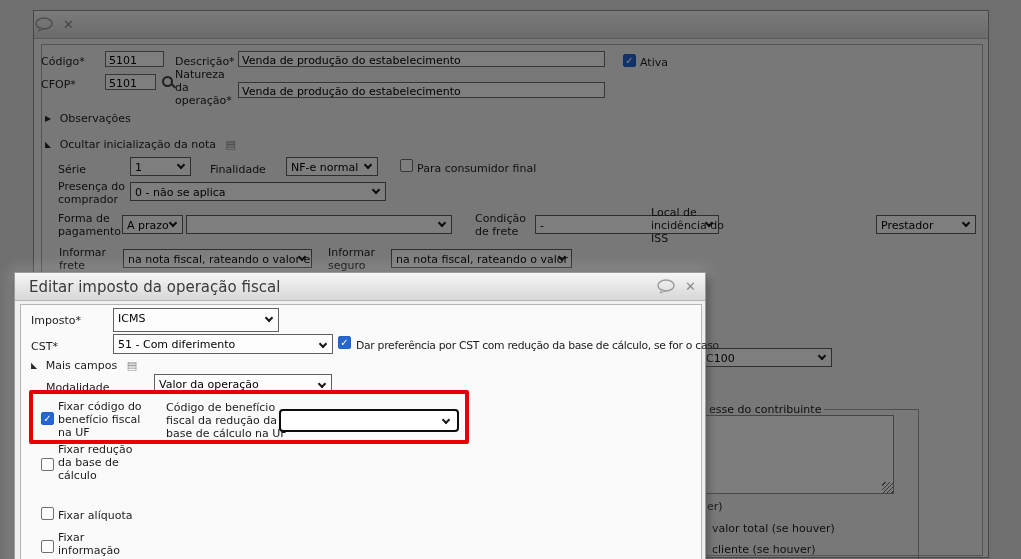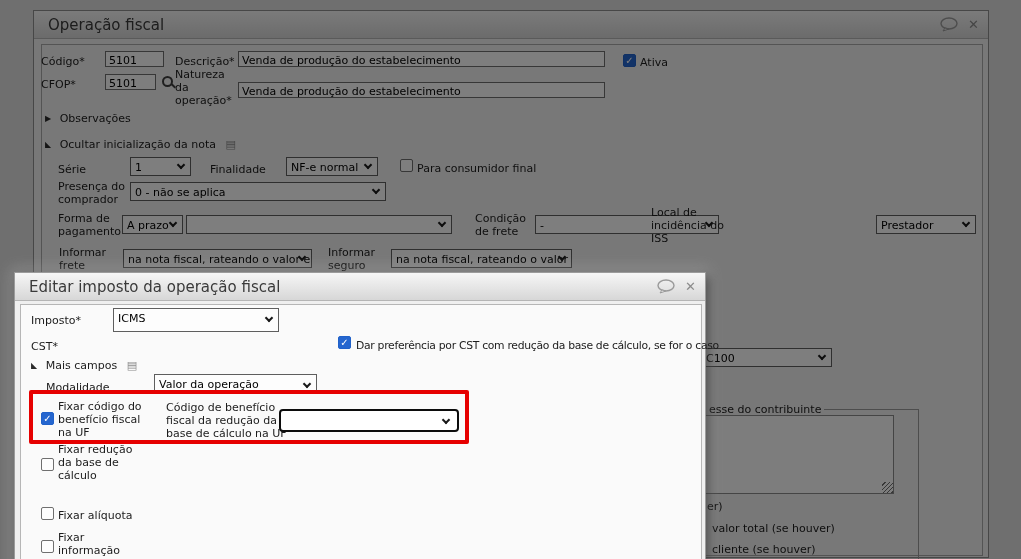--- a/index.html
+++ b/index.html
@@ -61,21 +61,20 @@
   .tight { letter-spacing:-0.3px; font-size:10.8px; }
   .nowrap { white-space:nowrap; }
 </style>
 </head>
 <body>
 
 <div class="stage">
 
   <div class="win" style="left:33px; top:10px; width:956px; height:548px;">
     <div class="tbar">
-      <span class="ttl">Operação fiscal</span>
       <span class="ticons">
         <svg class="bubble" viewBox="0 0 20 15">
           <ellipse cx="10" cy="6.5" rx="8" ry="5.5" fill="none" stroke="#9a9a9a" stroke-width="1.4"></ellipse>
           <path d="M6 11 L4 14 L10 12 Z" fill="#f1f1f1" stroke="#9a9a9a" stroke-width="1"></path>
         </svg>
         <span class="xicon">✕</span>
       </span>
     </div>
     <div class="inner" style="left:7px; top:33px; width:942px; height:512px;"></div>
 
@@ -169,34 +168,35 @@
         </svg>
         <span class="xicon">✕</span>
       </span>
     </div>
     <div class="body"></div>
 
     <div class="lbl" style="left:16px; top:41px;">Imposto*</div>
     <div class="sel" style="left:98px; top:35px; width:166px; height:24px;"><span>ICMS</span><i class="chev" style="top:6px;"></i></div>
 
     <div class="lbl" style="left:16px; top:67px;">CST*</div>
+    <div class="sel" style="left:98px; top:61px; width:220px; height:20px;"><span>51 - Com diferimento</span><i class="chev" style="top:6px;"></i></div>
 
     <span class="cb on" style="left:323px; top:63px;">
         <span class="tick">✓</span>
       </span>
     <div class="lbl nowrap tight" style="left:341px; top:66px;">Dar preferência por CST com redução da base de cálculo, se for o caso</div>
 
     <div class="toggle" style="left:16px; top:86px;">
       <span class="tri">◣</span>
       <span>Mais campos</span>
       <span class="note">▤</span>
     </div>
 
     <div class="lbl" style="left:31px; top:108px;">Modalidade</div>
-    <div class="sel" style="left:139px; top:101px; width:163px; height:20px;"><span>Valor da operação</span><i class="chev" style="top:6px;"></i></div>
+    <div class="sel" style="left:139px; top:101px; width:178px; height:20px;"><span>Valor da operação</span><i class="chev" style="top:6px;"></i></div>
 
     <span class="cb on" style="left:26px; top:139px;">
         <span class="tick">✓</span>
       </span>
     <div class="lbl" style="left:43px; top:127px;">Fixar código do
 benefício fiscal
 na UF</div>
     <div class="lbl" style="left:151px; top:128px;">Código de benefício
 fiscal da redução da
 base de cálculo na UF</div>

